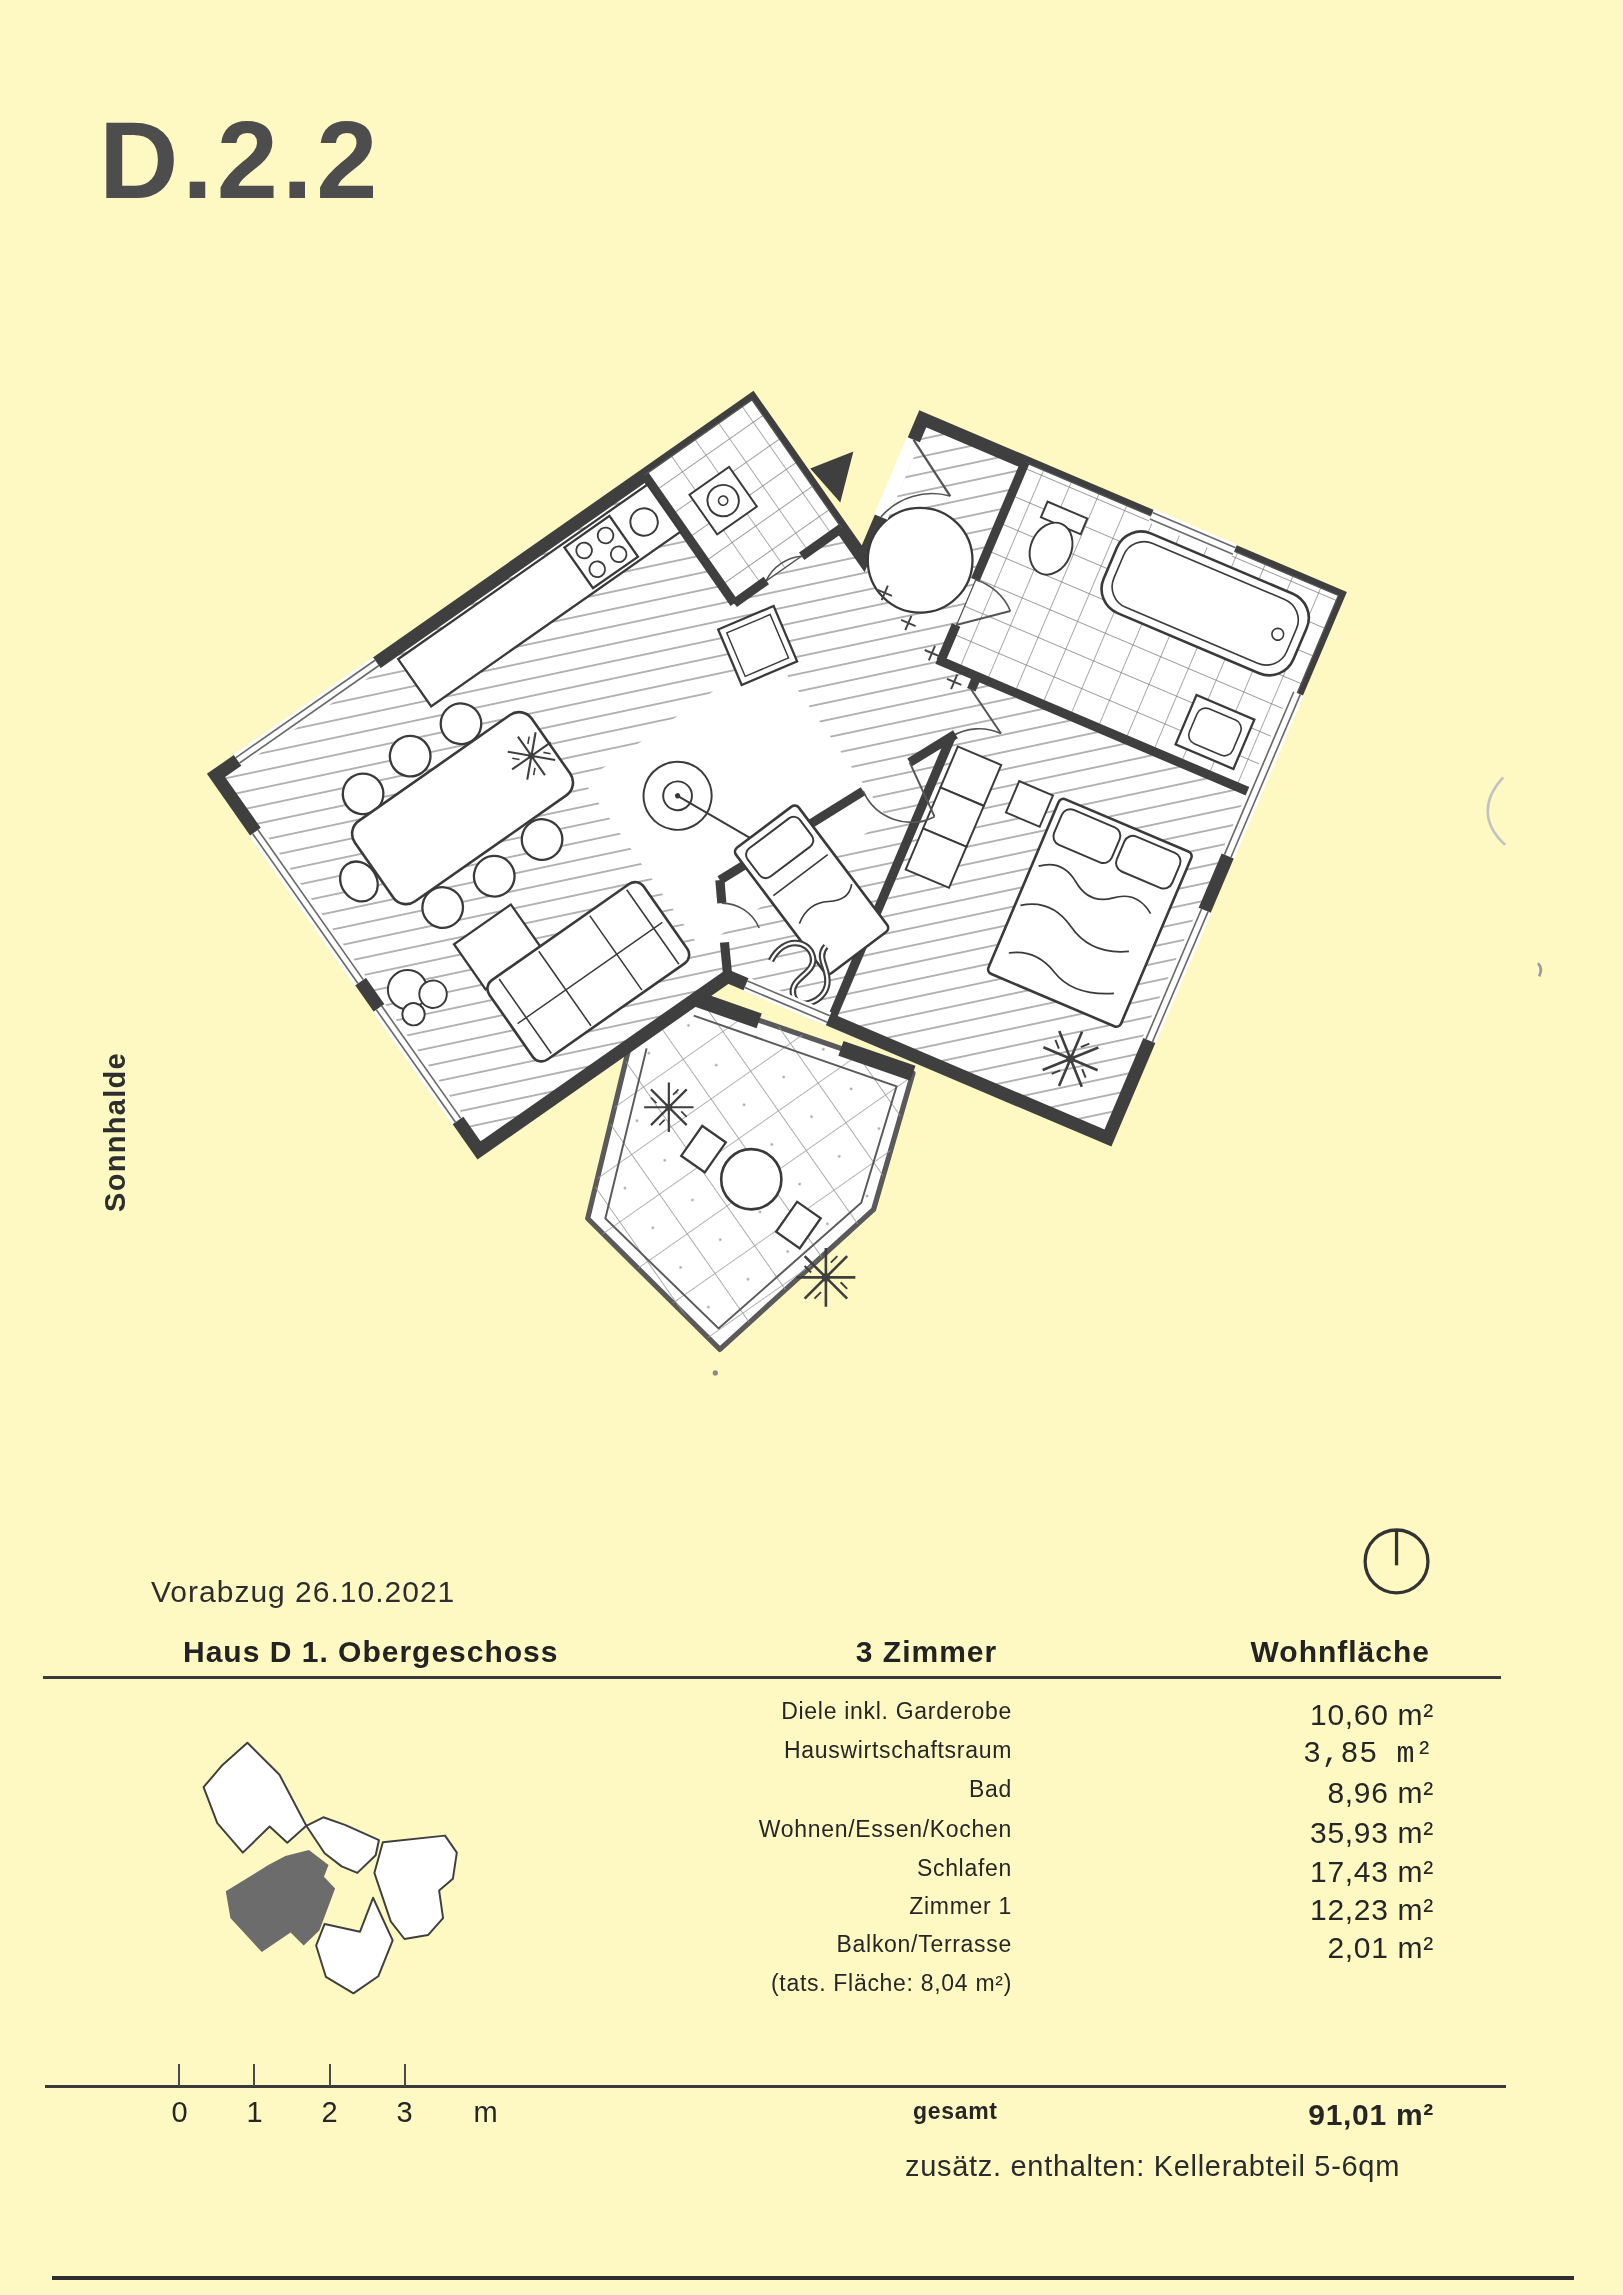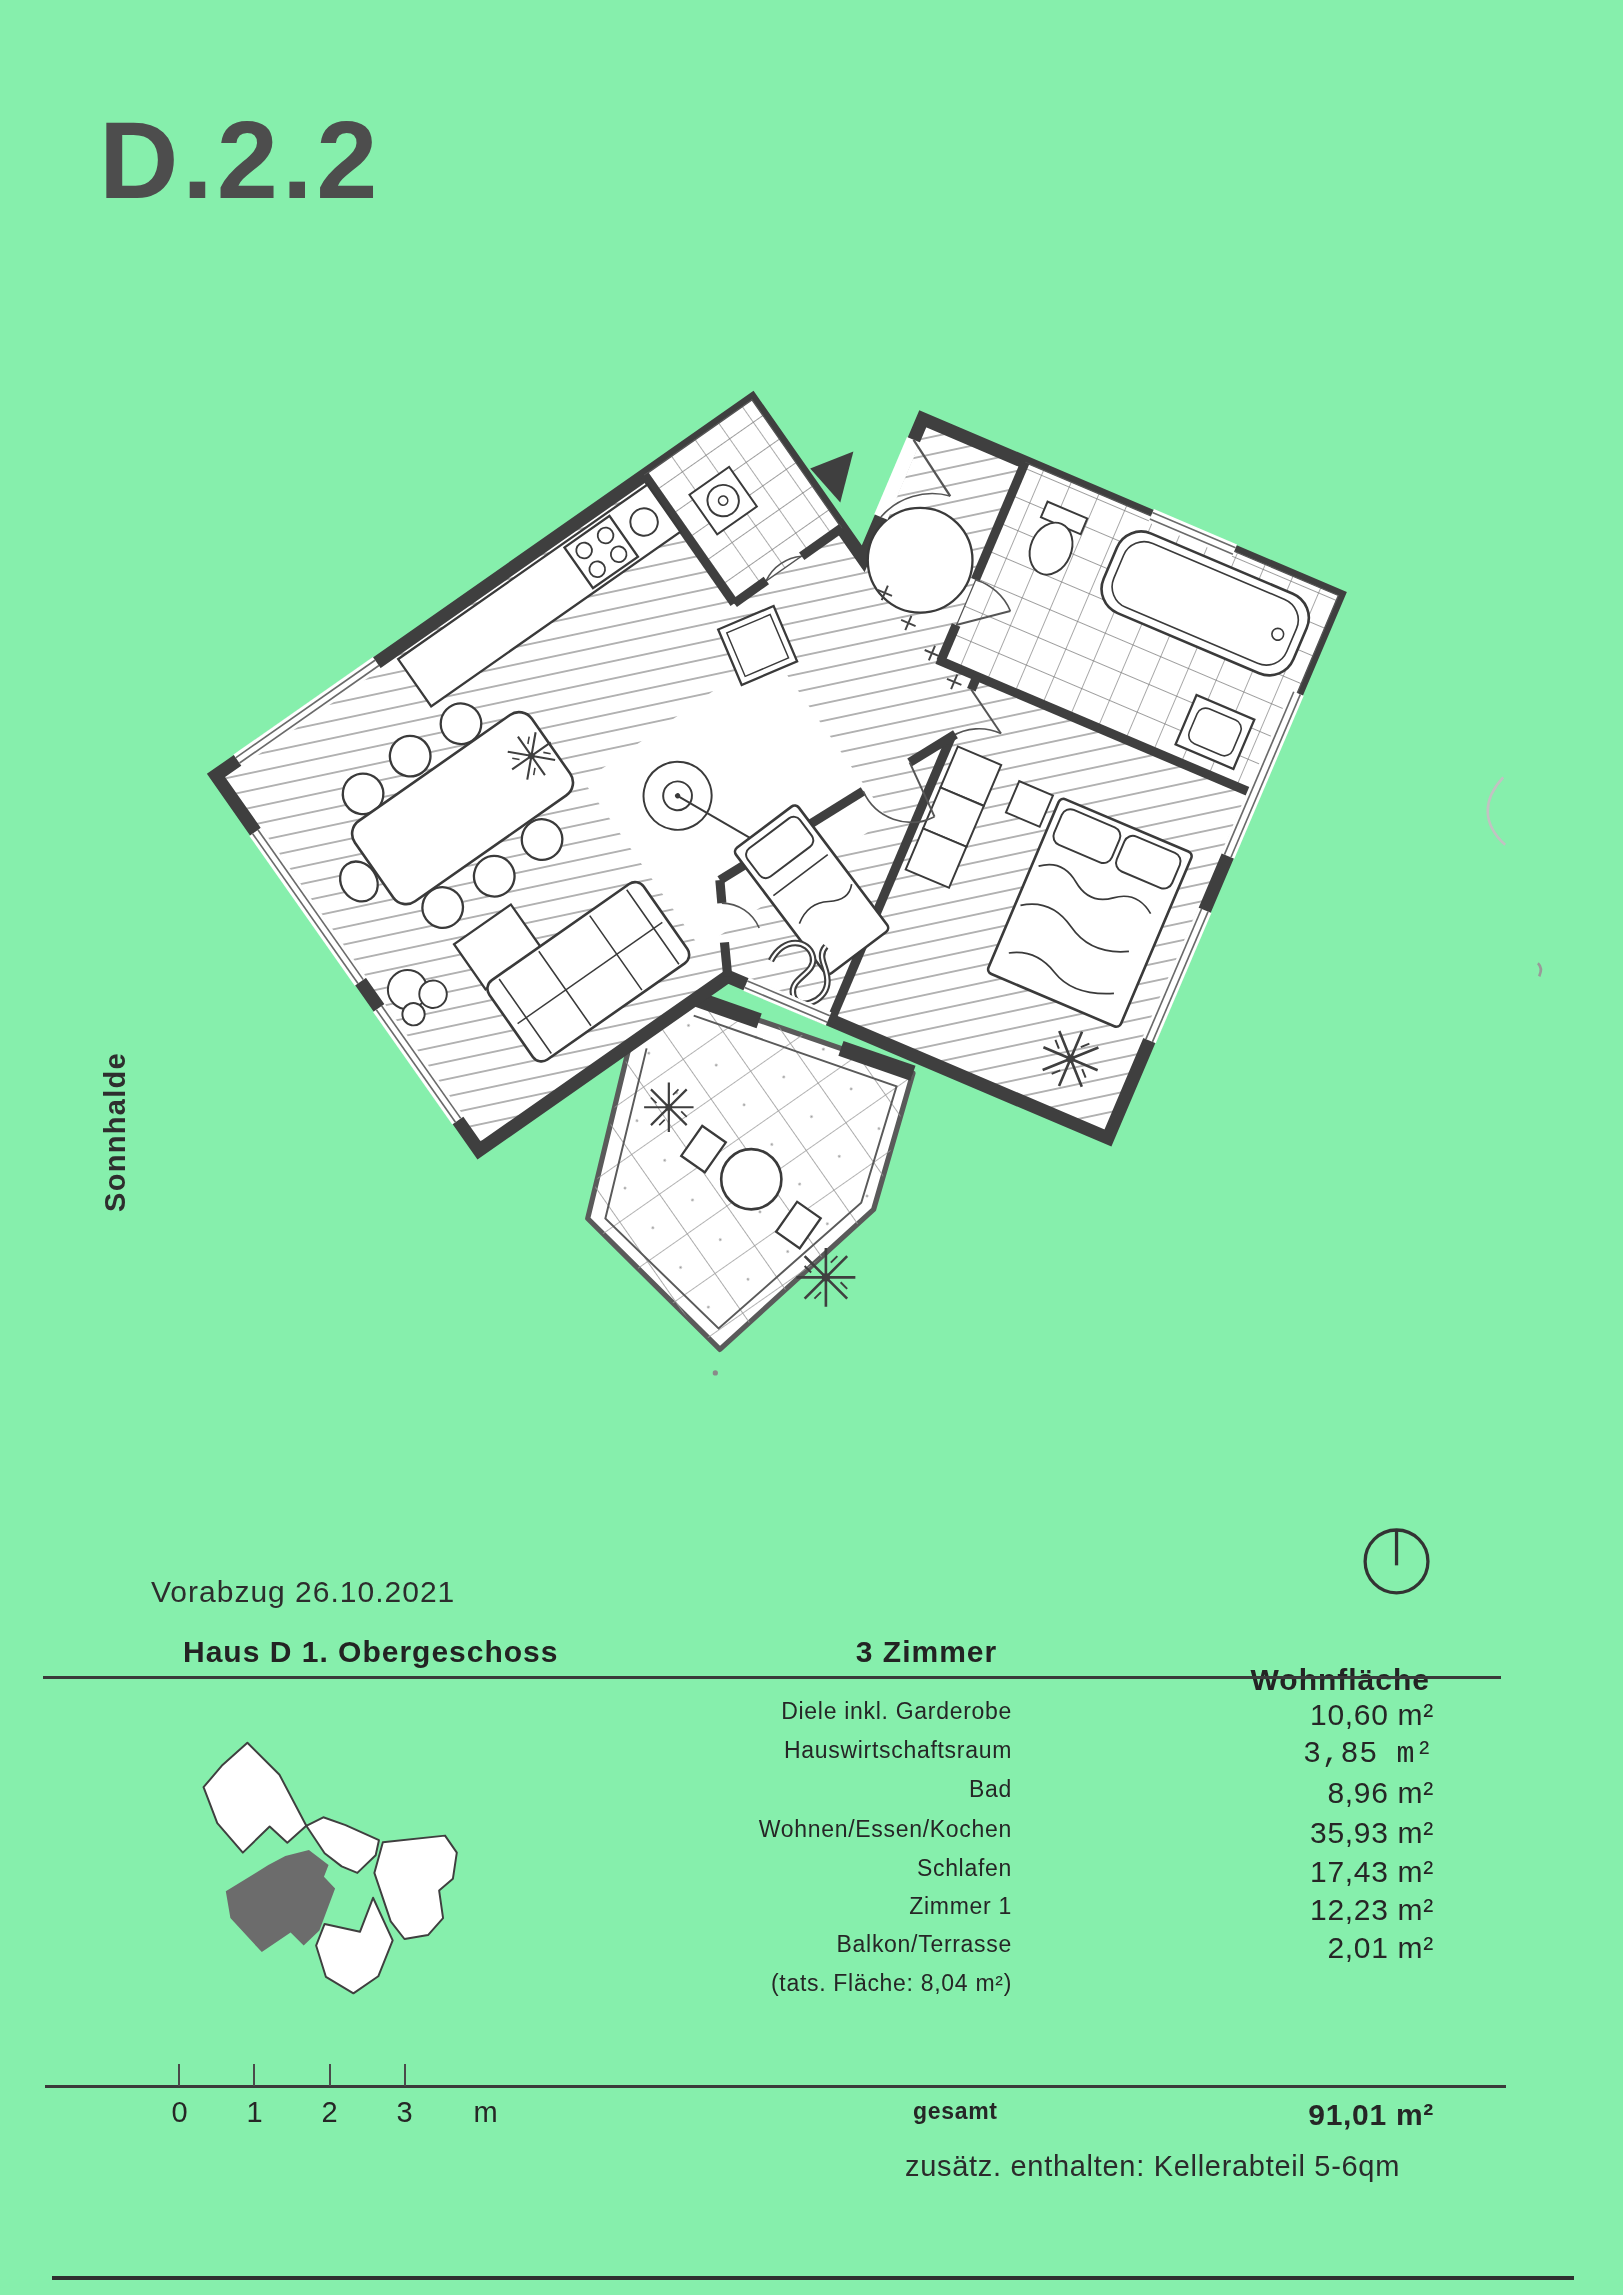--- a/index.html
+++ b/index.html
@@ -1,17 +1,17 @@
 <!DOCTYPE html>
 <html style="font-size:10.5px"><head>
 <meta charset="utf-8">
 <style>
   html,body{margin:0;padding:0;background:#e8e8e8;}
   .page{
-    position:relative;width:1623px;height:2295px;background:#86efac;
+    position:relative;width:1623px;height:2295px;background:#fef9c3;
     font-family:"Liberation Sans", sans-serif;color:#2c2c2c;overflow:hidden;
   }
   .abs{position:absolute;}
   .title{
     font-size:110px;font-weight:600;letter-spacing:3.9px;color:#4d4d4d;line-height:1;
   }
   .side-label{
     font-size:29px;font-weight:700;letter-spacing:1.3px;color:#2e2e2e;
     transform:rotate(-90deg);transform-origin:0 0;white-space:nowrap;
   }
@@ -288,21 +288,21 @@
   </svg>
 
   <div class="abs title" style="left:99px;top:105px;">D.2.2</div>
 
   <div class="abs side-label" style="left:99px;top:1212px;">Sonnhalde</div>
 
   <div class="abs meta" style="left:151px;top:1575px;">Vorabzug 26.10.2021</div>
 
   <div class="abs hdr" style="left:151px;top:1635px;margin-left:32px;">Haus D  1. Obergeschoss</div>
   <div class="abs hdr" style="left:763px;top:1635px;width:327px;text-align:center;">3 Zimmer</div>
-  <div class="abs hdr" style="left:1113px;top:1635px;width:317px;text-align:right;margin-top:28px;">Wohnfläche</div>
+  <div class="abs hdr" style="left:1113px;top:1635px;width:317px;text-align:right;">Wohnfläche</div>
   <div class="abs rule" style="left:43px;top:1676px;width:1458px;"></div>
 
   <div class="abs rowlabel" style="left:458px;top:1698px;width:554px;">Diele inkl. Garderobe</div>
   <div class="abs rowval" style="left:1113px;top:1698px;width:321px;">10,60 m²</div>
 
   <div class="abs rowlabel" style="left:458px;top:1737px;width:554px;">Hauswirtschaftsraum</div>
   <div class="abs rowval" style="left:1113px;top:1737px;width:321px;font-family:Liberation Mono, monospace;">3,85 m²</div>
 
   <div class="abs rowlabel" style="left:458px;top:1776px;width:554px;">Bad</div>
   <div class="abs rowval" style="left:1113px;top:1776px;width:321px;">8,96 m²</div>

